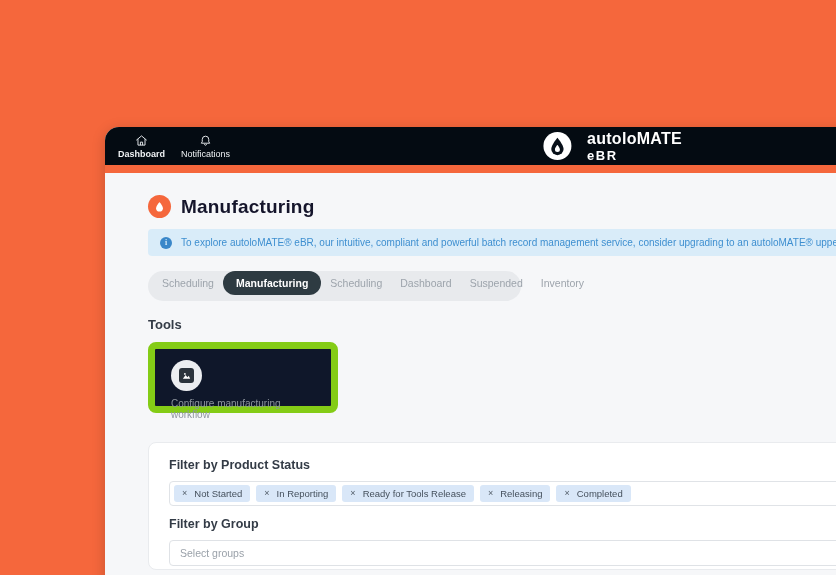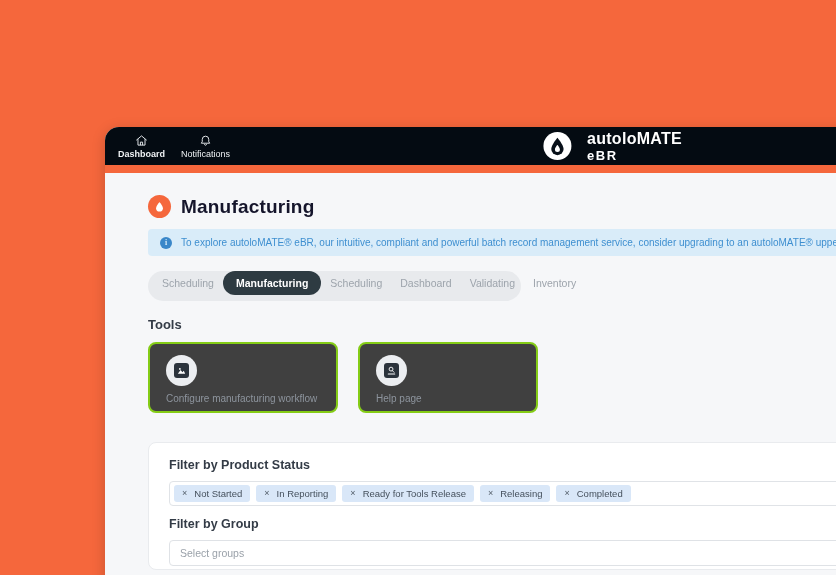--- a/index.html
+++ b/index.html
@@ -44,21 +44,21 @@
   .tabs { margin:15px 0 0 43px; width:373px; height:30px; background:#e8eaed;
           border-radius:16px; display:flex; align-items:flex-start;
           justify-content:space-between; padding:0 5px; }
   .tab { font-size:10.5px; color:#9da4ac; height:24px; line-height:24px;
          padding:0 9px; border-radius:13px; cursor:pointer; white-space:nowrap; }
   .tab.active { background:#2e3b42; color:#ffffff; font-weight:bold; padding:0 13px; }
 
   
   .tools-heading { margin:16px 0 10px 43px; font-size:13px; font-weight:bold; color:#333b46; }
   .cards { display:flex; gap:20px; margin-left:43px; }
-  .card { background:#404040; border:2px solid #84cc16; border-radius:8px; height:71px;
+  .card { background:#0f172a; border:7px solid #84cc16; border-radius:8px; height:71px;
           padding:11px 16px 0; cursor:pointer; }
   .card:nth-child(1) { width:190px; }
   .card:nth-child(2) { width:180px; }
   .card-icon { width:31px; height:31px; border-radius:50%; background:#eceef1;
                display:flex; align-items:center; justify-content:center; margin-bottom:7px; }
   .glyph-sq { width:15px; height:15px; background:#2b333c; border-radius:3px;
               display:flex; align-items:center; justify-content:center; }
   .card-label { font-size:10px; color:#8d949d; }
 
   
@@ -127,48 +127,36 @@
     <div class="banner">
       <span class="info-icon">i</span>
       <span>To explore autoloMATE® eBR, our intuitive, compliant and powerful batch record management service, consider upgrading to an autoloMATE® upper tier. Contact Autolomous to</span>
     </div>
 
     <div class="tabs">
       <div class="tab">Scheduling</div>
       <div class="tab active">Manufacturing</div>
       <div class="tab">Scheduling</div>
       <div class="tab">Dashboard</div>
-      <div class="tab">Validating</div>
+      <div class="tab">Suspended</div>
       <div class="tab">Inventory</div>
     </div>
 
     <div class="tools-heading">Tools</div>
     <div class="cards">
       <div class="card">
         <div class="card-icon">
           <span class="glyph-sq">
             <svg width="11" height="11" viewBox="0 0 24 24">
               <circle cx="8.5" cy="8.5" r="2" fill="#ffffff"></circle>
               <path fill="#ffffff" d="M4 19 10 11l4 5 3-3.5L20 19Z"></path>
             </svg>
           </span>
         </div>
         <div class="card-label">Configure manufacturing workflow</div>
-      </div>
-      <div class="card">
-        <div class="card-icon">
-          <span class="glyph-sq">
-            <svg width="11" height="11" viewBox="0 0 24 24">
-              <circle cx="11" cy="9" r="4.2" fill="none" stroke="#ffffff" stroke-width="2"></circle>
-              <path d="M14 12.5 17.5 16" stroke="#ffffff" stroke-width="2" stroke-linecap="round"></path>
-              <path d="M5 19.5 H19" stroke="#ffffff" stroke-width="2.4" stroke-linecap="round"></path>
-            </svg>
-          </span>
-        </div>
-        <div class="card-label">Help page</div>
       </div>
     </div>
 
     <div class="filter-card">
       <div class="filter-heading">Filter by Product Status</div>
       <div class="chips-box">
         <span class="chip">
           <span class="chip-x">×</span>
           <span>Not Started</span>
         </span>

